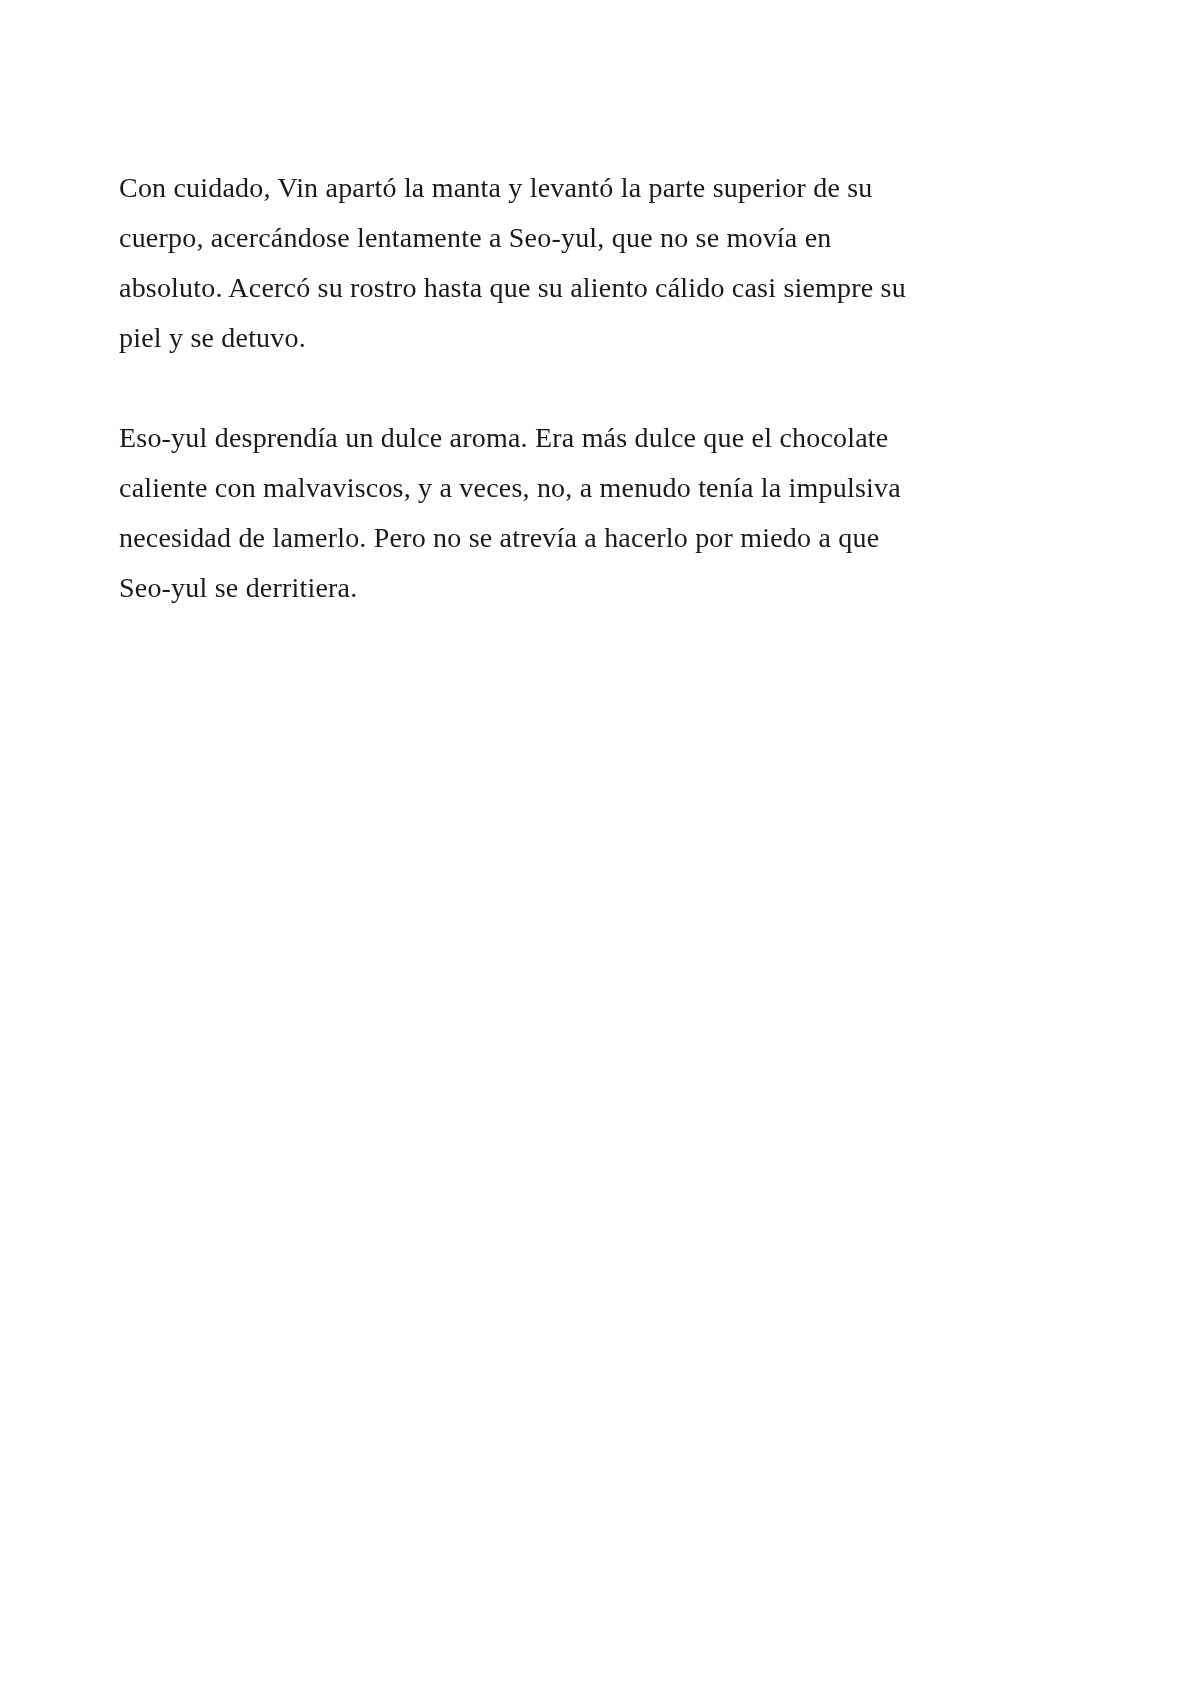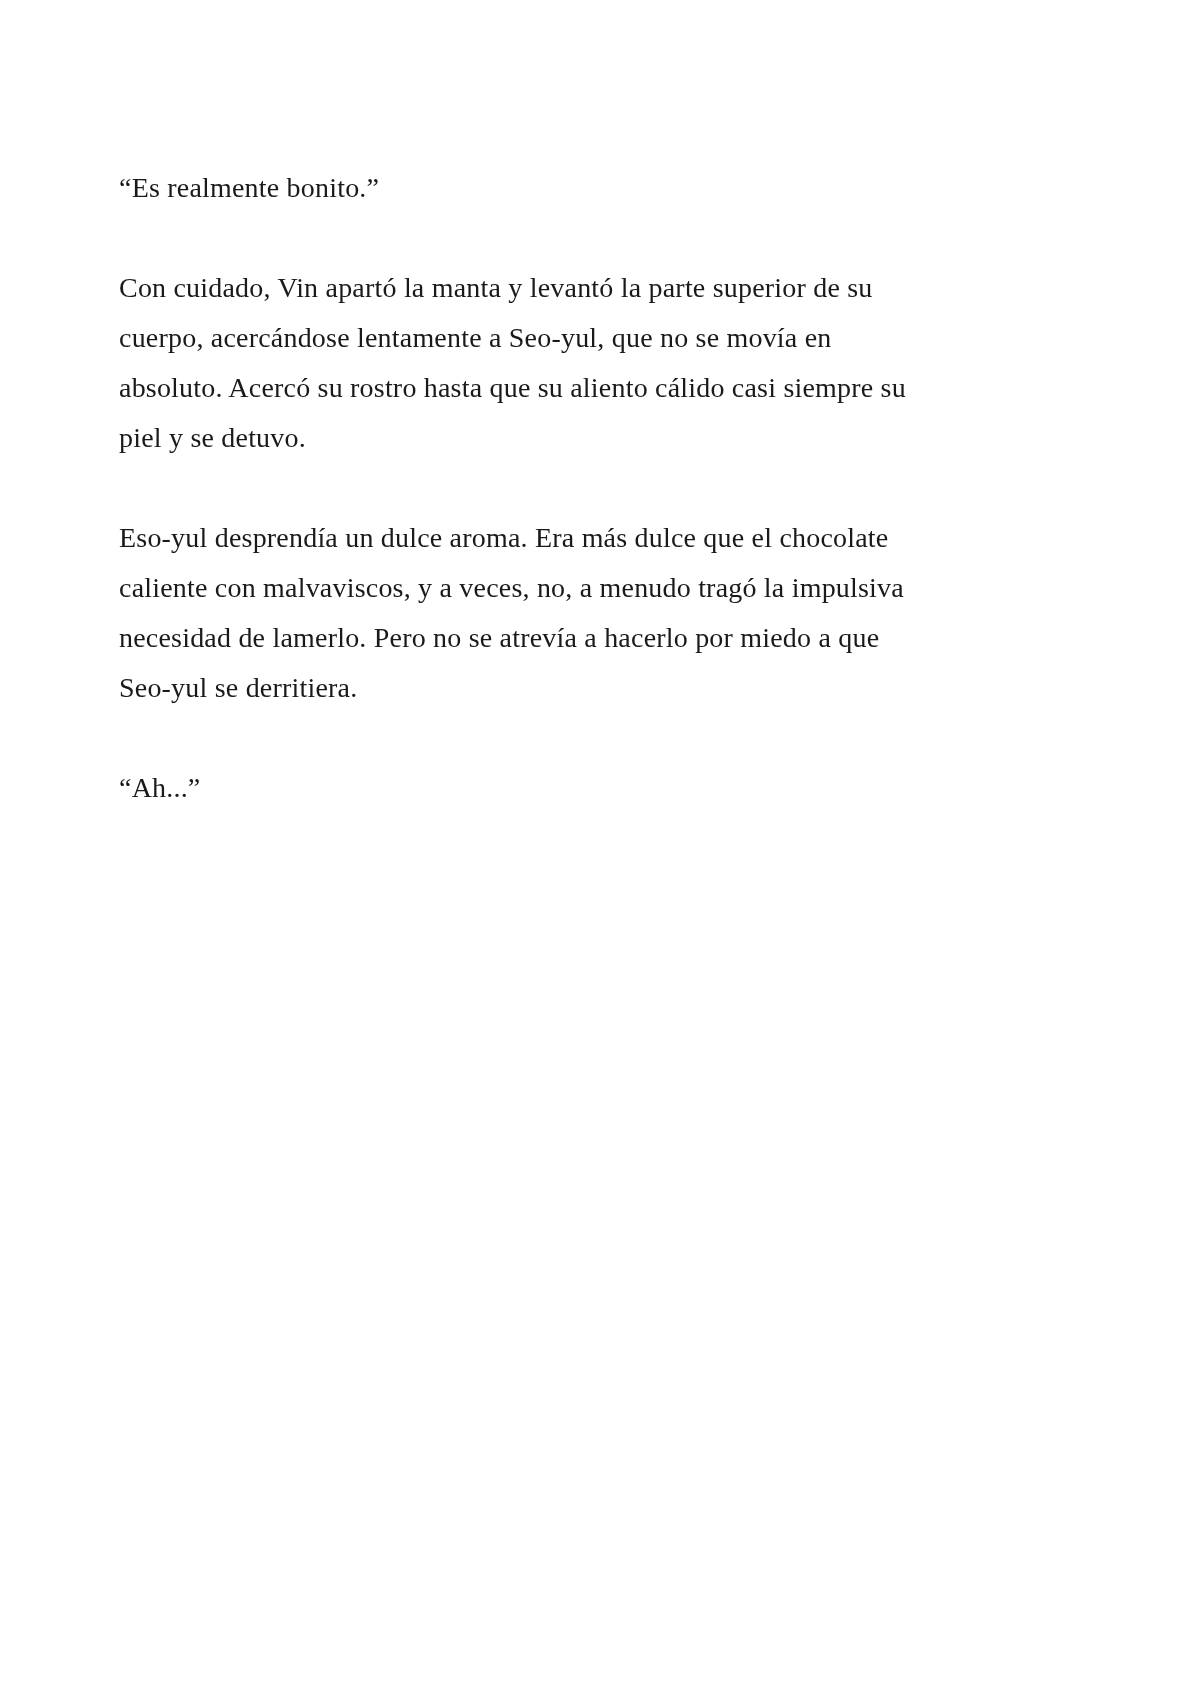--- a/index.html
+++ b/index.html
@@ -26,23 +26,21 @@
     }
     .para {
       margin: 0 0 50px 0;
       white-space: pre-line;
     }
   </style>
 </head>
 <body>
 
 <div class="page">
-  <p class="para">“Es realmente bonito.”</p>
   <p class="para">Con cuidado, Vin apartó la manta y levantó la parte superior de su
 cuerpo, acercándose lentamente a Seo-yul, que no se movía en
 absoluto. Acercó su rostro hasta que su aliento cálido casi siempre su
 piel y se detuvo.</p>
   <p class="para">Eso-yul desprendía un dulce aroma. Era más dulce que el chocolate
-caliente con malvaviscos, y a veces, no, a menudo tragó la impulsiva
+caliente con malvaviscos, y a veces, no, a menudo tenía la impulsiva
 necesidad de lamerlo. Pero no se atrevía a hacerlo por miedo a que
 Seo-yul se derritiera.</p>
-  <p class="para">“Ah...”</p>
 </div>
 
 </body></html>

